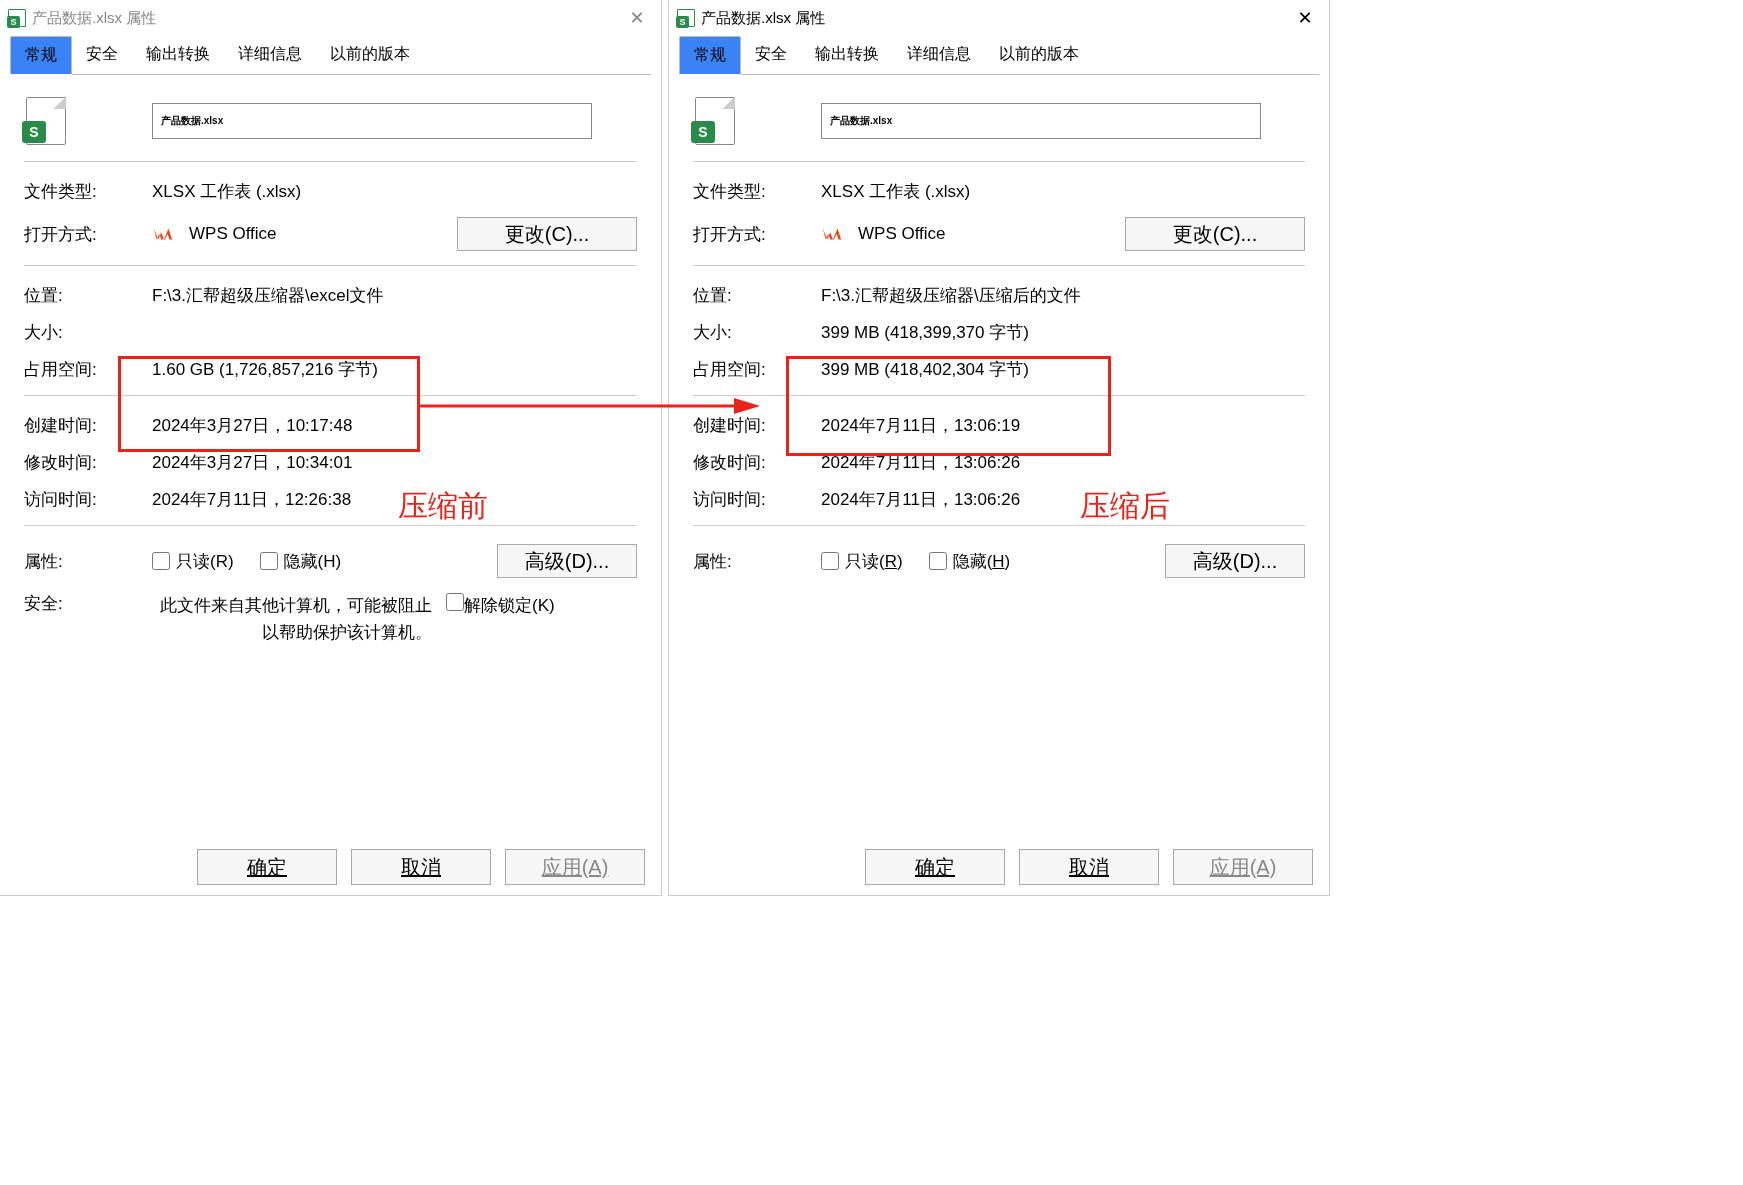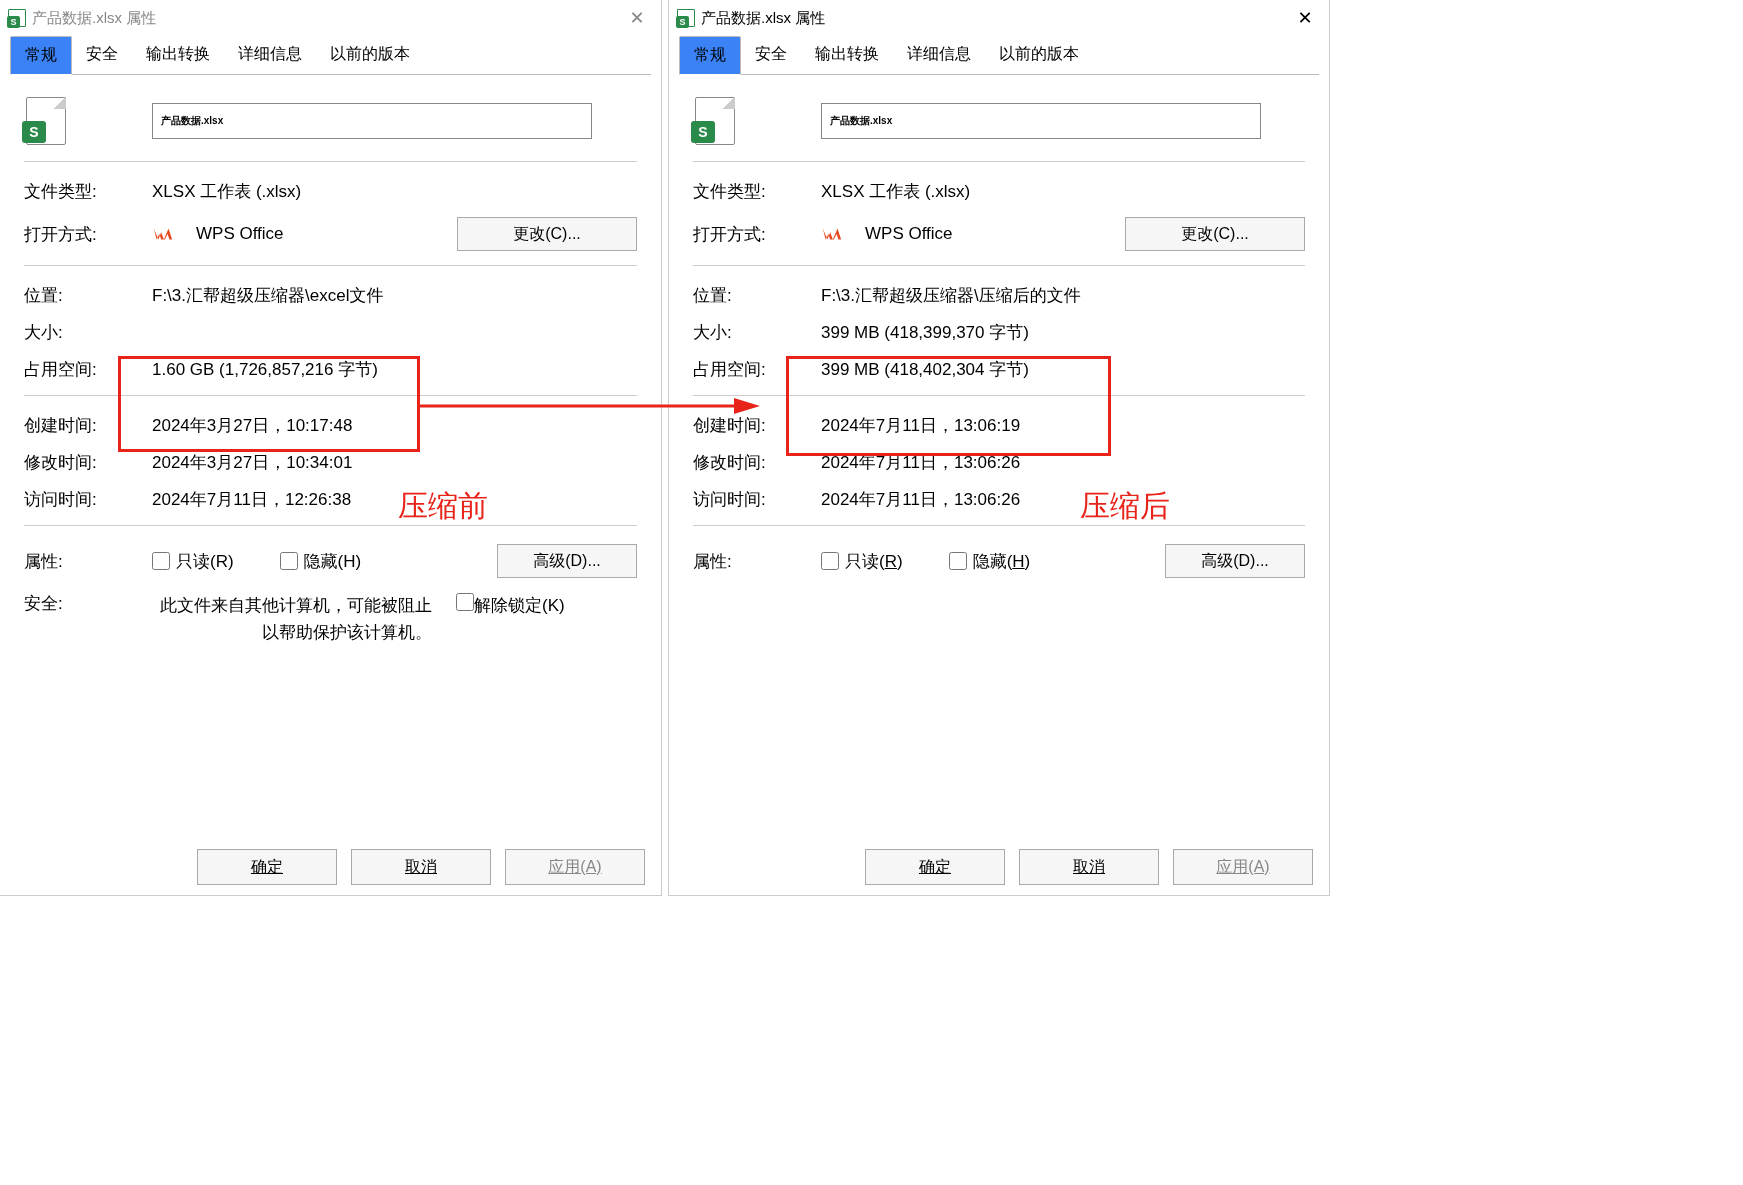--- a/index.html
+++ b/index.html
@@ -130,48 +130,48 @@
     padding: 6px 8px;
     font-size: 10px;
     font-family: inherit;
     font-weight: bold;
   }
   .hr {
     border: none;
     border-top: 1px solid #ccc;
     margin: 14px 0 18px 0;
   }
-  .openwith { display:flex; align-items:center; gap:22px; }
+  .openwith { display:flex; align-items:center; gap:15px; }
   .wps-icon {
     width:22px; height:22px;
     display:inline-flex; align-items:center; justify-content:center;
     color:#e84a1e;
     font-weight:bold;
   }
   .wps-icon svg { width:22px; height:22px; }
   .btn {
     display:inline-flex; align-items:center; justify-content:center;
     border:1px solid #aaa;
     background:#f6f6f6;
     padding: 16px 0;
-    font-size:16px;
+    font-size:20px;
     font-family:inherit;
     cursor:pointer;
     width: 140px;
     height: 34px;
   }
   .btn.wide { width: 180px; }
   .change-btn-wrap { margin-left:auto; }
-  .checkbox-row { display:flex; align-items:center; gap: 46px; }
+  .checkbox-row { display:flex; align-items:center; gap: 26px; }
   .checkbox-row .chk { display:flex; align-items:center; gap:6px; }
   .chk input { width:18px; height:18px; margin:0; }
   .chk .ul { text-decoration: underline; }
   .adv-btn-wrap { margin-left:auto; }
   .security-row .value { line-height:1.6; }
-  .security-row .chk { margin-left: 24px; white-space:nowrap; }
+  .security-row .chk { margin-left: 14px; white-space:nowrap; }
   .security-wrap { display:flex; align-items:flex-start; }
   .footer {
     position:absolute;
     bottom:10px; right:16px;
     display:flex; gap:14px;
   }
   .footer .btn { width:140px; height:36px;text-decoration:underline; }
   .footer .btn.disabled { color:#888; }
   .highlight-box {
     position:absolute;

